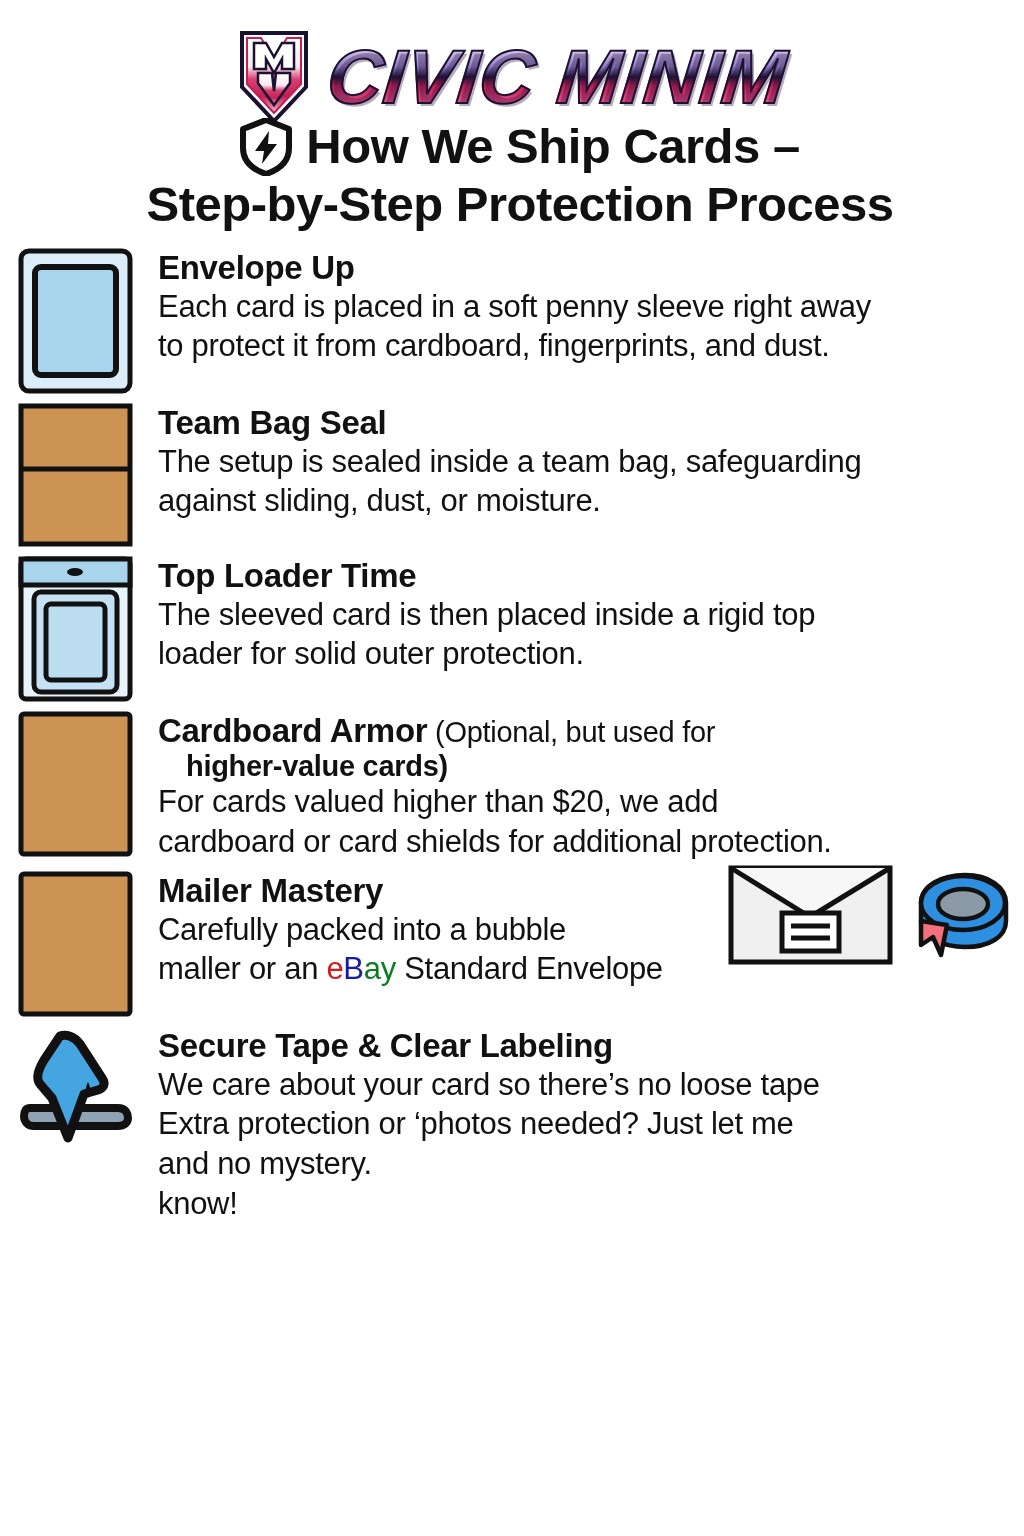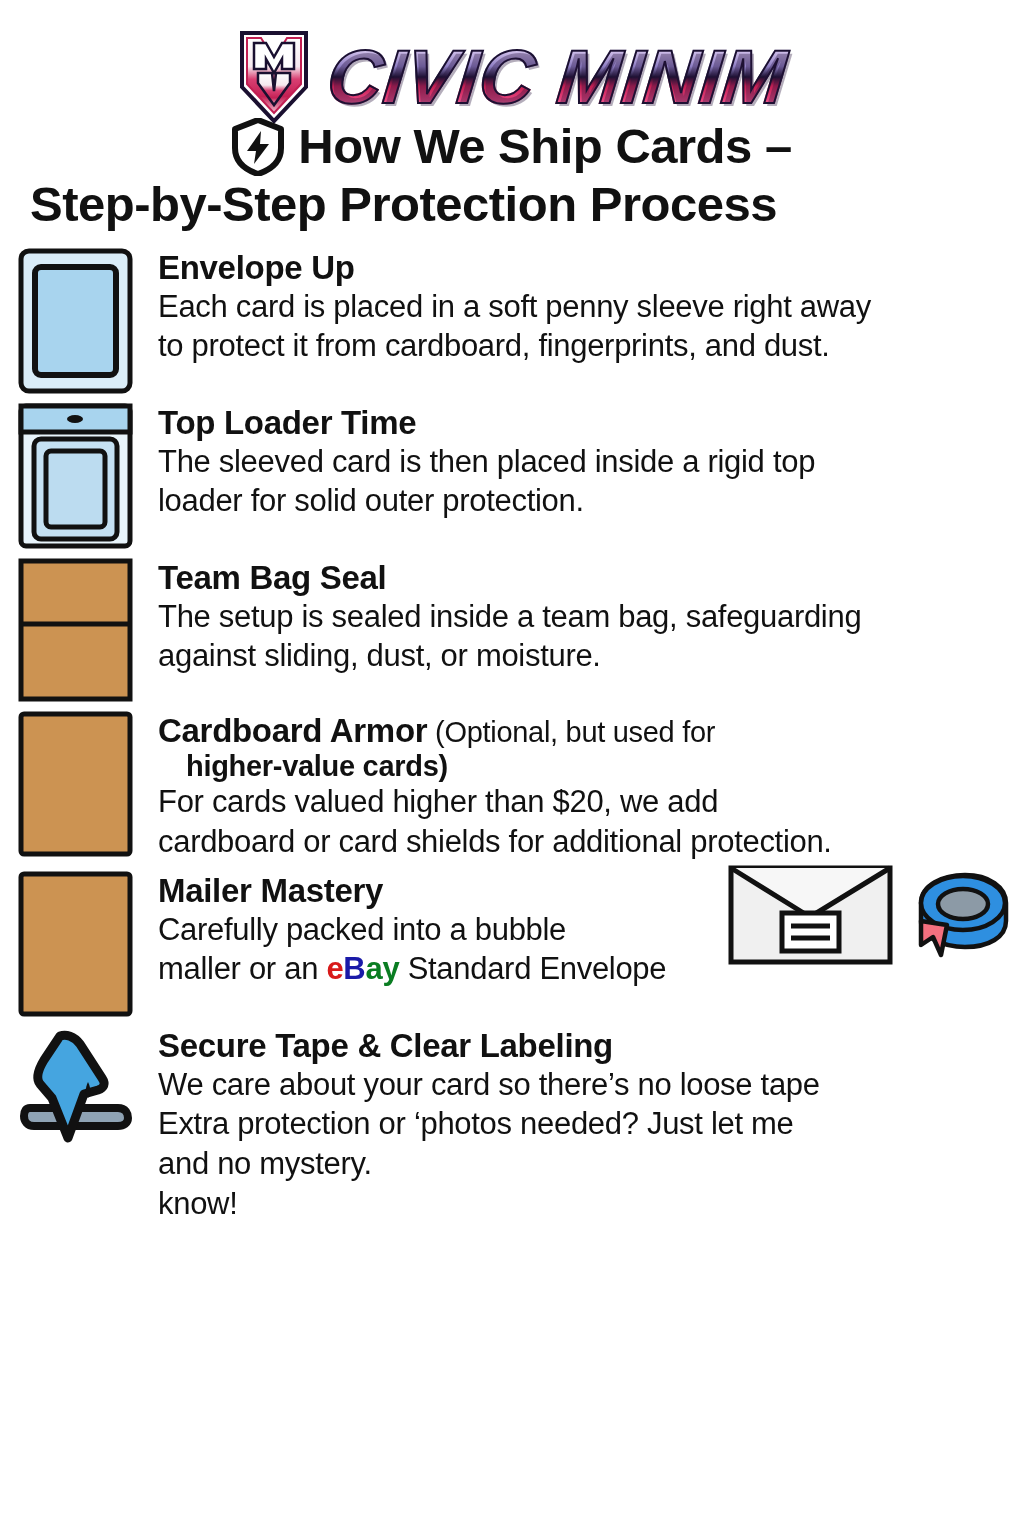--- a/index.html
+++ b/index.html
@@ -34,22 +34,22 @@
     color:transparent;
     -webkit-text-stroke:2px #1a1030;
     paint-order:stroke fill;
     transform:skewX(-6deg);
     text-shadow:3px 3px 0 rgba(40,20,60,.35);
     white-space:nowrap;
   }
 
   
   .title-block{
-    padding:8px 30px 0 30px;
-    text-align:left;
+    padding:8px 30px 0 46px;
+    text-align:center;
   }
   .title-line1{
     display:flex; align-items:center; justify-content:center; gap:14px;
     font-size:49px; font-weight:bold; line-height:1.05; white-space:nowrap;
     letter-spacing:-0.5px;
   }
   .title-line2{
     font-size:49px; font-weight:bold; line-height:1.18; letter-spacing:-0.5px;
     white-space:nowrap;
   }
@@ -68,21 +68,21 @@
   .step-title{
     font-size:33px; font-weight:bold; line-height:1.12; letter-spacing:-0.3px;
   }
   .step-title .note{ font-weight:normal; font-size:29px; }
   .step-desc{
     font-size:31px; line-height:1.28; letter-spacing:-0.3px;
   }
   .step-desc .l{ display:block; white-space:nowrap; }
 
   
-  .ebay{ font-weight:bold;margin-top:44px; }
+  .ebay{ font-weight:normal;margin-top:44px; }
   .ebay .e{ color:#d81a1a; }
   .ebay .b{ color:#1a1aa8; }
   .ebay .a{ color:#0a7d22; }
   .ebay .y{ color:#0a7d22; }
 
   
   .mailer-extra{
     position:absolute;
     right:-6px;
     top:-6px;
@@ -137,49 +137,49 @@
       <div class="step-title">Envelope Up</div>
       <div class="step-desc">
         <span class="l">Each card is placed in a soft penny sleeve right away</span>
         <span class="l">to protect it from cardboard, fingerprints, and dust.</span>
       </div>
     </div>
   </div>
 
   <div class="step">
     <div class="step-icon">
+      <svg width="115" height="144" viewBox="0 0 115 144">
+        <rect x="3" y="3" width="109" height="138" fill="#cc9352" stroke="#111" stroke-width="5"></rect>
+        <line x1="3" y1="66" x2="112" y2="66" stroke="#111" stroke-width="5"></line>
+      </svg>
+    </div>
+    <div class="step-body">
+      <div class="step-title">Team Bag Seal</div>
+      <div class="step-desc">
+        <span class="l">The setup is sealed inside a team bag, safeguarding</span>
+        <span class="l">against sliding, dust, or moisture.</span>
+      </div>
+    </div>
+  </div>
+
+  <div class="step">
+    <div class="step-icon">
       <svg width="115" height="146" viewBox="0 0 115 146">
         <rect x="3" y="3" width="109" height="140" rx="5" fill="#e8f4fb" stroke="#111" stroke-width="5"></rect>
         <rect x="3" y="3" width="109" height="26" fill="#a8d4ee" stroke="#111" stroke-width="5"></rect>
         <ellipse cx="57" cy="16" rx="8" ry="4" fill="#111"></ellipse>
         <rect x="16" y="36" width="83" height="100" rx="7" fill="#c5e1f3" stroke="#111" stroke-width="5"></rect>
         <rect x="28" y="48" width="59" height="76" rx="5" fill="#bcdcf0" stroke="#111" stroke-width="5"></rect>
       </svg>
     </div>
     <div class="step-body">
       <div class="step-title">Top Loader Time</div>
       <div class="step-desc">
         <span class="l">The sleeved card is then placed inside a rigid top</span>
         <span class="l">loader for solid outer protection.</span>
-      </div>
-    </div>
-  </div>
-
-  <div class="step">
-    <div class="step-icon">
-      <svg width="115" height="144" viewBox="0 0 115 144">
-        <rect x="3" y="3" width="109" height="138" fill="#cc9352" stroke="#111" stroke-width="5"></rect>
-        <line x1="3" y1="66" x2="112" y2="66" stroke="#111" stroke-width="5"></line>
-      </svg>
-    </div>
-    <div class="step-body">
-      <div class="step-title">Team Bag Seal</div>
-      <div class="step-desc">
-        <span class="l">The setup is sealed inside a team bag, safeguarding</span>
-        <span class="l">against sliding, dust, or moisture.</span>
       </div>
     </div>
   </div>
 
   <div class="step">
     <div class="step-icon">
       <svg width="115" height="146" viewBox="0 0 115 146">
         <rect x="3" y="3" width="109" height="140" rx="3" fill="#cc9352" stroke="#111" stroke-width="5"></rect>
       </svg>
     </div>

